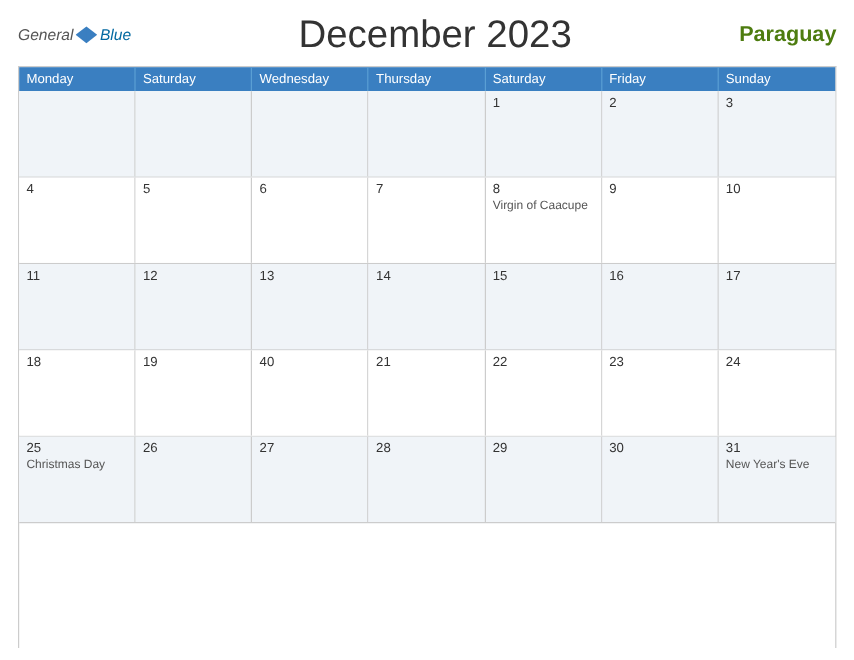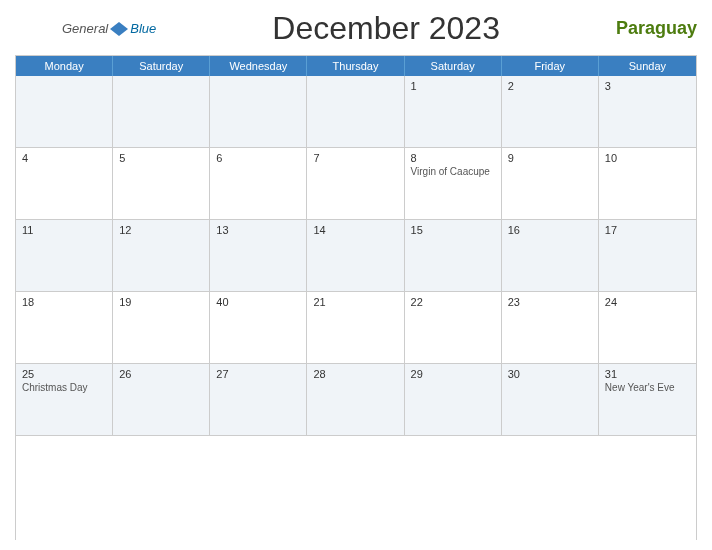--- a/index.html
+++ b/index.html
@@ -14,21 +14,20 @@
       width: 712px;
       height: 550px;
       padding: 10px 15px;
       display: flex;
       flex-direction: column;
     }
     .header {
       display: flex;
       align-items: center;
       margin-bottom: 8px;
-      margin-left: 47px;
     }
     .logo {
       display: flex;
       align-items: center;
     }
     .logo-text-general {
       font-size: 13px;
       color: #555;
       font-style: italic;
     }
@@ -58,21 +57,20 @@
     }
     .calendar {
       flex: 1;
       border: 1px solid #ccc;
       border-bottom: none;
     }
     .calendar-header-row {
       display: grid;
       grid-template-columns: repeat(7, 1fr);
       background: #3a7fc1;
-      text-align: center;
     }
     .calendar-header-cell {
       color: #fff;
       font-size: 11px;
       padding: 4px 6px;
       border-right: 1px solid #5a9fd4;
       font-weight: normal;
     }
     .calendar-header-cell:last-child {
       border-right: none;

